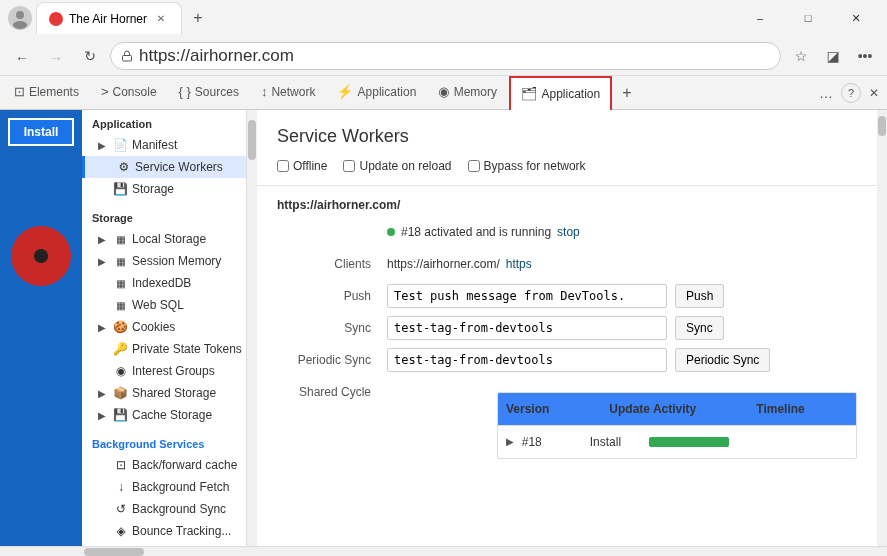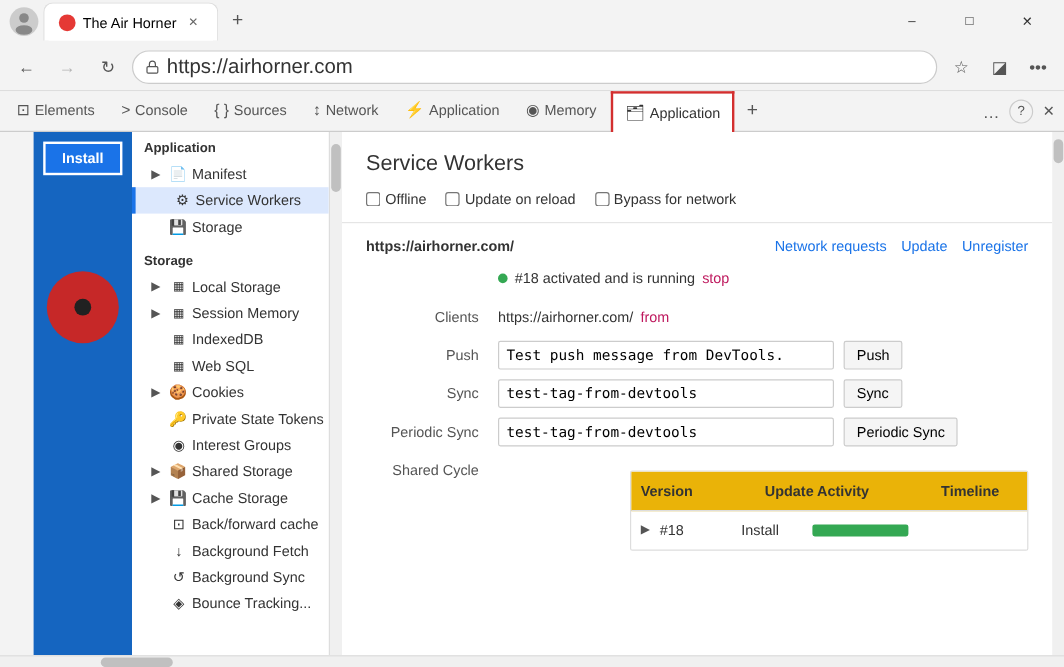--- a/index.html
+++ b/index.html
@@ -49,35 +49,35 @@
 
     .sw-section { padding: 12px 20px; }
     .sw-url-row { display: flex; align-items: center; justify-content: space-between; margin-bottom: 8px; }
     .sw-url { font-size: 12px; font-weight: 600; color: #333; }
     .sw-actions { display: flex; gap: 12px; }
     .sw-link { font-size: 12px; color: #1a73e8; cursor: pointer; text-decoration: none; }
 
     .sw-grid { display: grid; grid-template-columns: 90px 1fr; gap: 8px 0; margin-left: 20px; }
     .sw-label { font-size: 12px; color: #555; text-align: right; padding-right: 16px; line-height: 24px; }
     .sw-value { font-size: 12px; color: #333; line-height: 24px; display: flex; align-items: center; gap: 6px; }
-    .sw-value a { color: #be185d; text-decoration: none; cursor: pointer; }
+    .sw-value a { color: #0c4a6e; text-decoration: none; cursor: pointer; }
     .status-dot { width: 8px; height: 8px; background: #34a853; border-radius: 50%; flex-shrink: 0; }
     .stop-link { color: #1a73e8; cursor: pointer; text-decoration: none; }
 
     .input-row { display: flex; align-items: flex-end; gap: 8px; }
     .sw-input { border: 1px solid #ccc; border-radius: 2px; height: 24px; padding: 0 6px; font-size: 12px; width: 280px; font-family: monospace; }
     .sw-button { background: #f5f5f5; border: 1px solid #ccc; border-radius: 2px; height: 24px; padding: 0 10px; font-size: 12px; cursor: pointer; white-space: nowrap; }
 
     .update-cycle-section { margin: 8px 0 0 110px; border: 1px solid #ddd; border-radius: 2px; overflow: hidden; }
-    .update-cycle-header { display: flex; padding: 4px 8px; background: #eab308; border-bottom: 1px solid #ddd; font-size: 12px; font-weight: 600; color: #333; gap: 60px; }
+    .update-cycle-header { display: flex; padding: 4px 8px; background: #3b82f6; border-bottom: 1px solid #ddd; font-size: 12px; font-weight: 600; color: #333; gap: 60px; }
     .update-cycle-row { display: flex; align-items: center; padding: 4px 8px; gap: 8px; font-size: 12px; }
     .version-arrow { font-size: 10px; color: #555; }
     .timeline-bar { height: 10px; background: #34a853; border-radius: 2px; width: 80px; }
 
-    .devtools-body { display: flex; flex: 1; overflow: hidden; padding-left: 28px; }
+    .devtools-body { display: flex; flex: 1; overflow: hidden; }
     .devtools-tree-area { display: flex; overflow: hidden; }
 
     .blue-left-panel { width: 82px; background: #1565c0; flex-shrink: 0; display: flex; flex-direction: column; align-items: center; padding-top: 8px; }
   </style>
 </head>
 <body>
 
 <div class="browser-frame">
 
   <div class="title-bar">
@@ -227,20 +227,21 @@
           <span class="arrow">▶</span>
           <span class="item-icon">📦</span>
           <span>Shared Storage</span>
         </div>
         <div class="tree-item">
           <span class="arrow">▶</span>
           <span class="item-icon">💾</span>
           <span>Cache Storage</span>
         </div>
 
+        <div class="tree-section-label" style="margin-top:4px;color:#1a73e8;">Background Services</div>
         <div class="tree-item">
           <span class="arrow">&nbsp;</span>
           <span class="item-icon">⊡</span>
           <span>Back/forward cache</span>
         </div>
         <div class="tree-item">
           <span class="arrow">&nbsp;</span>
           <span class="item-icon">↓</span>
           <span>Background Fetch</span>
         </div>
@@ -274,42 +275,37 @@
         </label>
         <label>
           <input type="checkbox" style="">
           <span>Bypass for network</span>
         </label>
       </div>
 
       <div class="sw-section">
         <div class="sw-url-row">
           <span class="sw-url">https://airhorner.com/</span>
-          <div class="sw-actions">
-            <a class="sw-link">Network requests</a>
-            <a class="sw-link">Update</a>
-            <a class="sw-link">Unregister</a>
-          </div>
         </div>
 
         <div class="sw-grid">
 
 
           <div class="sw-label"></div>
 
           <div class="sw-value">
             <div class="status-dot"></div>
             <span>#18 activated and is running</span>
             <a class="stop-link">stop</a>
           </div>
 
           <div class="sw-label">Clients</div>
           <div class="sw-value">
             <span>https://airhorner.com/</span>
-            <a class="sw-link">from</a>
+            <a class="sw-link">https</a>
           </div>
 
           <div class="sw-label">Push</div>
           <div class="sw-value">
             <div class="input-row">
               <input class="sw-input" type="text" value="Test push message from DevTools." style="">
               <button class="sw-button">Push</button>
             </div>
           </div>
 

